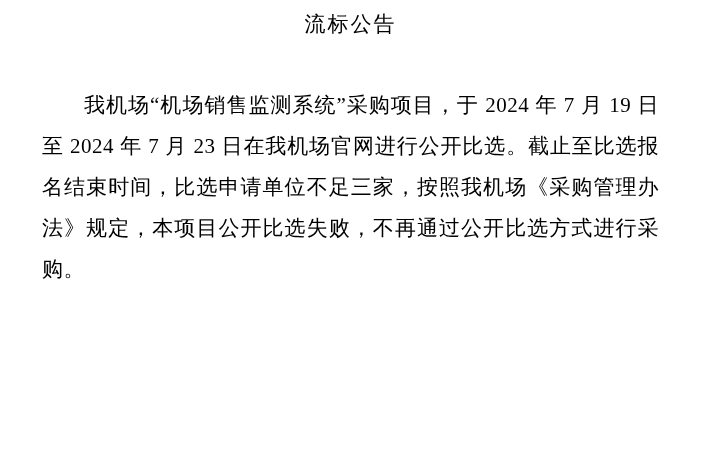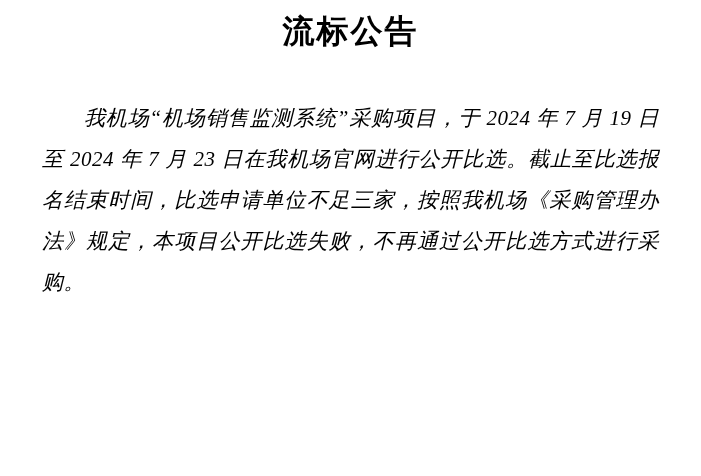--- a/index.html
+++ b/index.html
@@ -16,31 +16,30 @@
   }
   .page {
     position: relative;
     width: 701px;
     height: 476px;
     box-sizing: border-box;
     padding: 0;
   }
   .doc-title {
     text-align: center;
-    font-size: 32px;
+    font-size: 21px;
     line-height: 1.2;
     letter-spacing: 2px;
     margin: 12px 0 0 0;
-    font-weight: bold;
+    font-weight: normal;
     font-family: "Liberation Serif", "DejaVu Serif", serif;
   }
   .body-block {
     margin-top: 48px;
     padding: 0 42px 0 42px;
-    font-style: italic;
   }
   .para {
     font-size: 21px;
     line-height: 41px;
     text-align: justify;
     text-justify: inter-ideograph;
     text-indent: 2em;
     margin: 0 0 8px 0;
     letter-spacing: 0.5px;
   }

